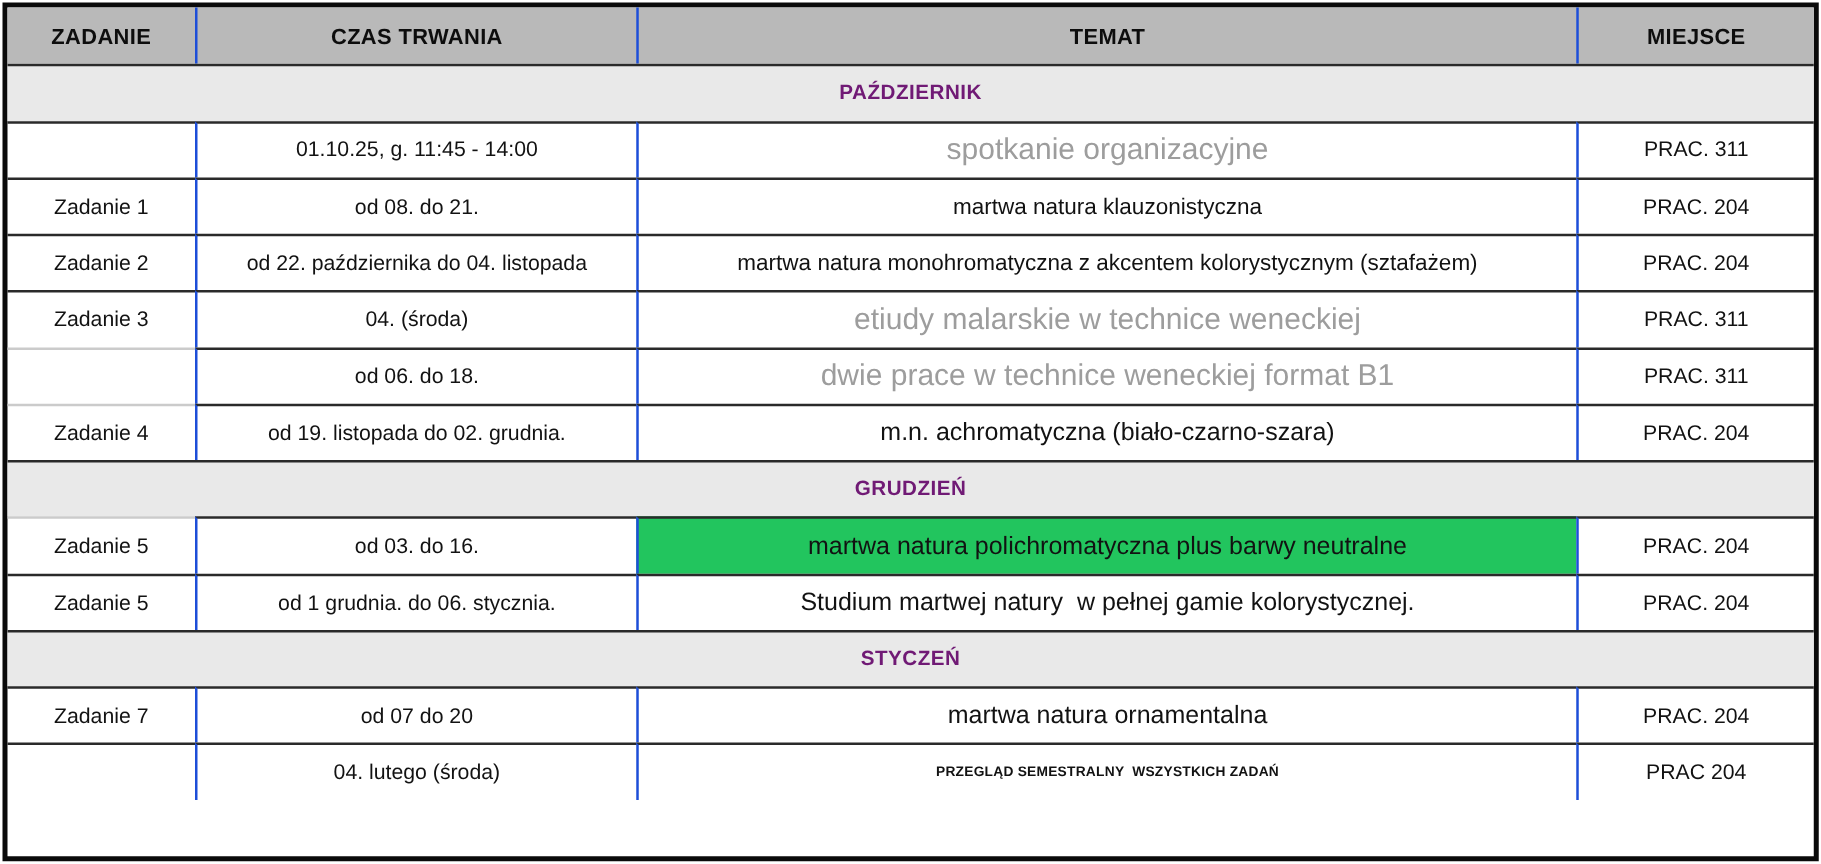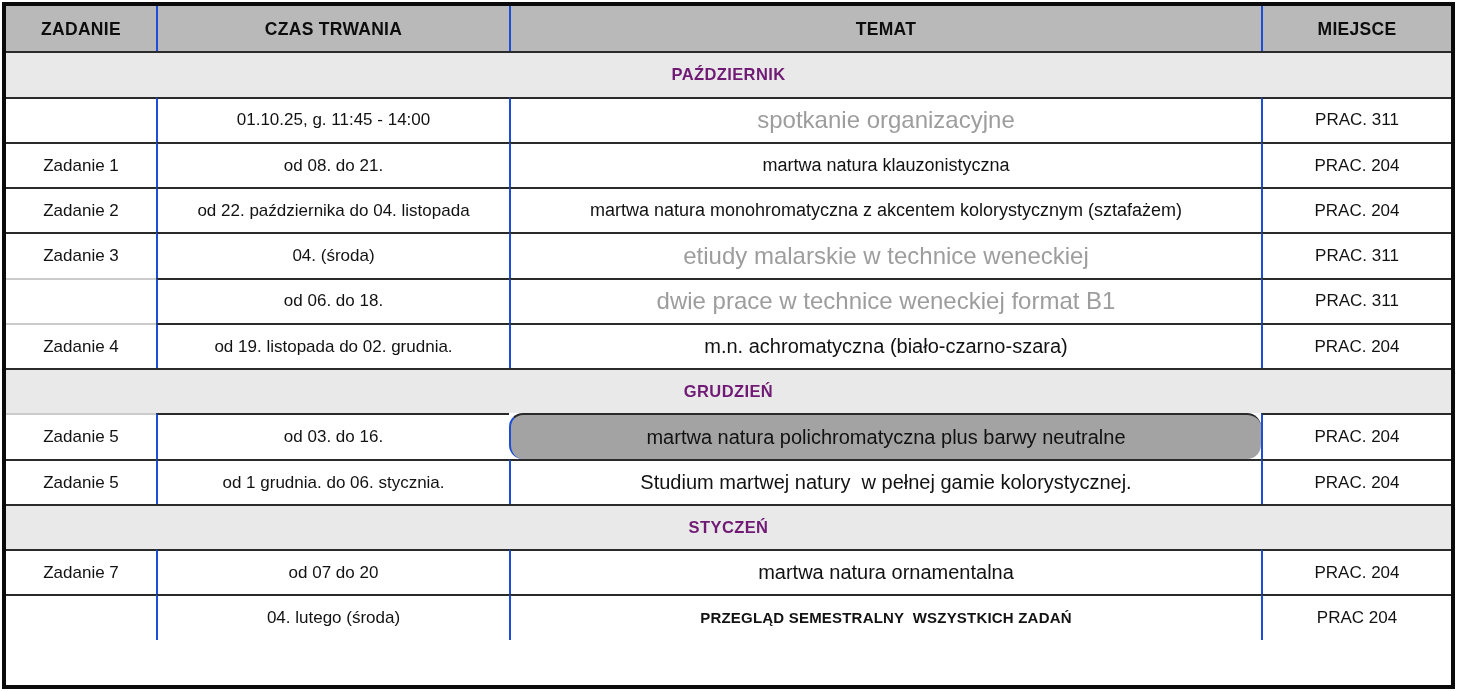--- a/index.html
+++ b/index.html
@@ -43,22 +43,22 @@
     background:#e9e9e9;
     font-weight:bold;
     font-size:16.5px;
     color:#701a75;
     letter-spacing:.4px;
   }
   .cell.lt{border-top-color:#cbcbcb;}
   .cell.temat{font-size:18px;}
   .cell.temat.muted{color:#9d9d9d;font-size:24px;}
   .cell.temat.large{font-size:20px;}
-  .cell.temat.caps-bold{font-weight:bold;font-size:15px;letter-spacing:.2px;}
-  .cell.temat.shade{background:#a3a3a3;border-radius:14px;}
+  .cell.temat.caps-bold{font-weight:bold;font-size:11px;letter-spacing:.2px;}
+  .cell.temat.shade{background:#22c55e;}
 </style>
 </head>
 <body>
 
 <div class="page">
   <div class="frame" id="grid">
     <div class="row">
       <div class="cell head r0 c0">ZADANIE</div>
       <div class="cell head r0">CZAS TRWANIA</div>
       <div class="cell head r0">TEMAT</div>

